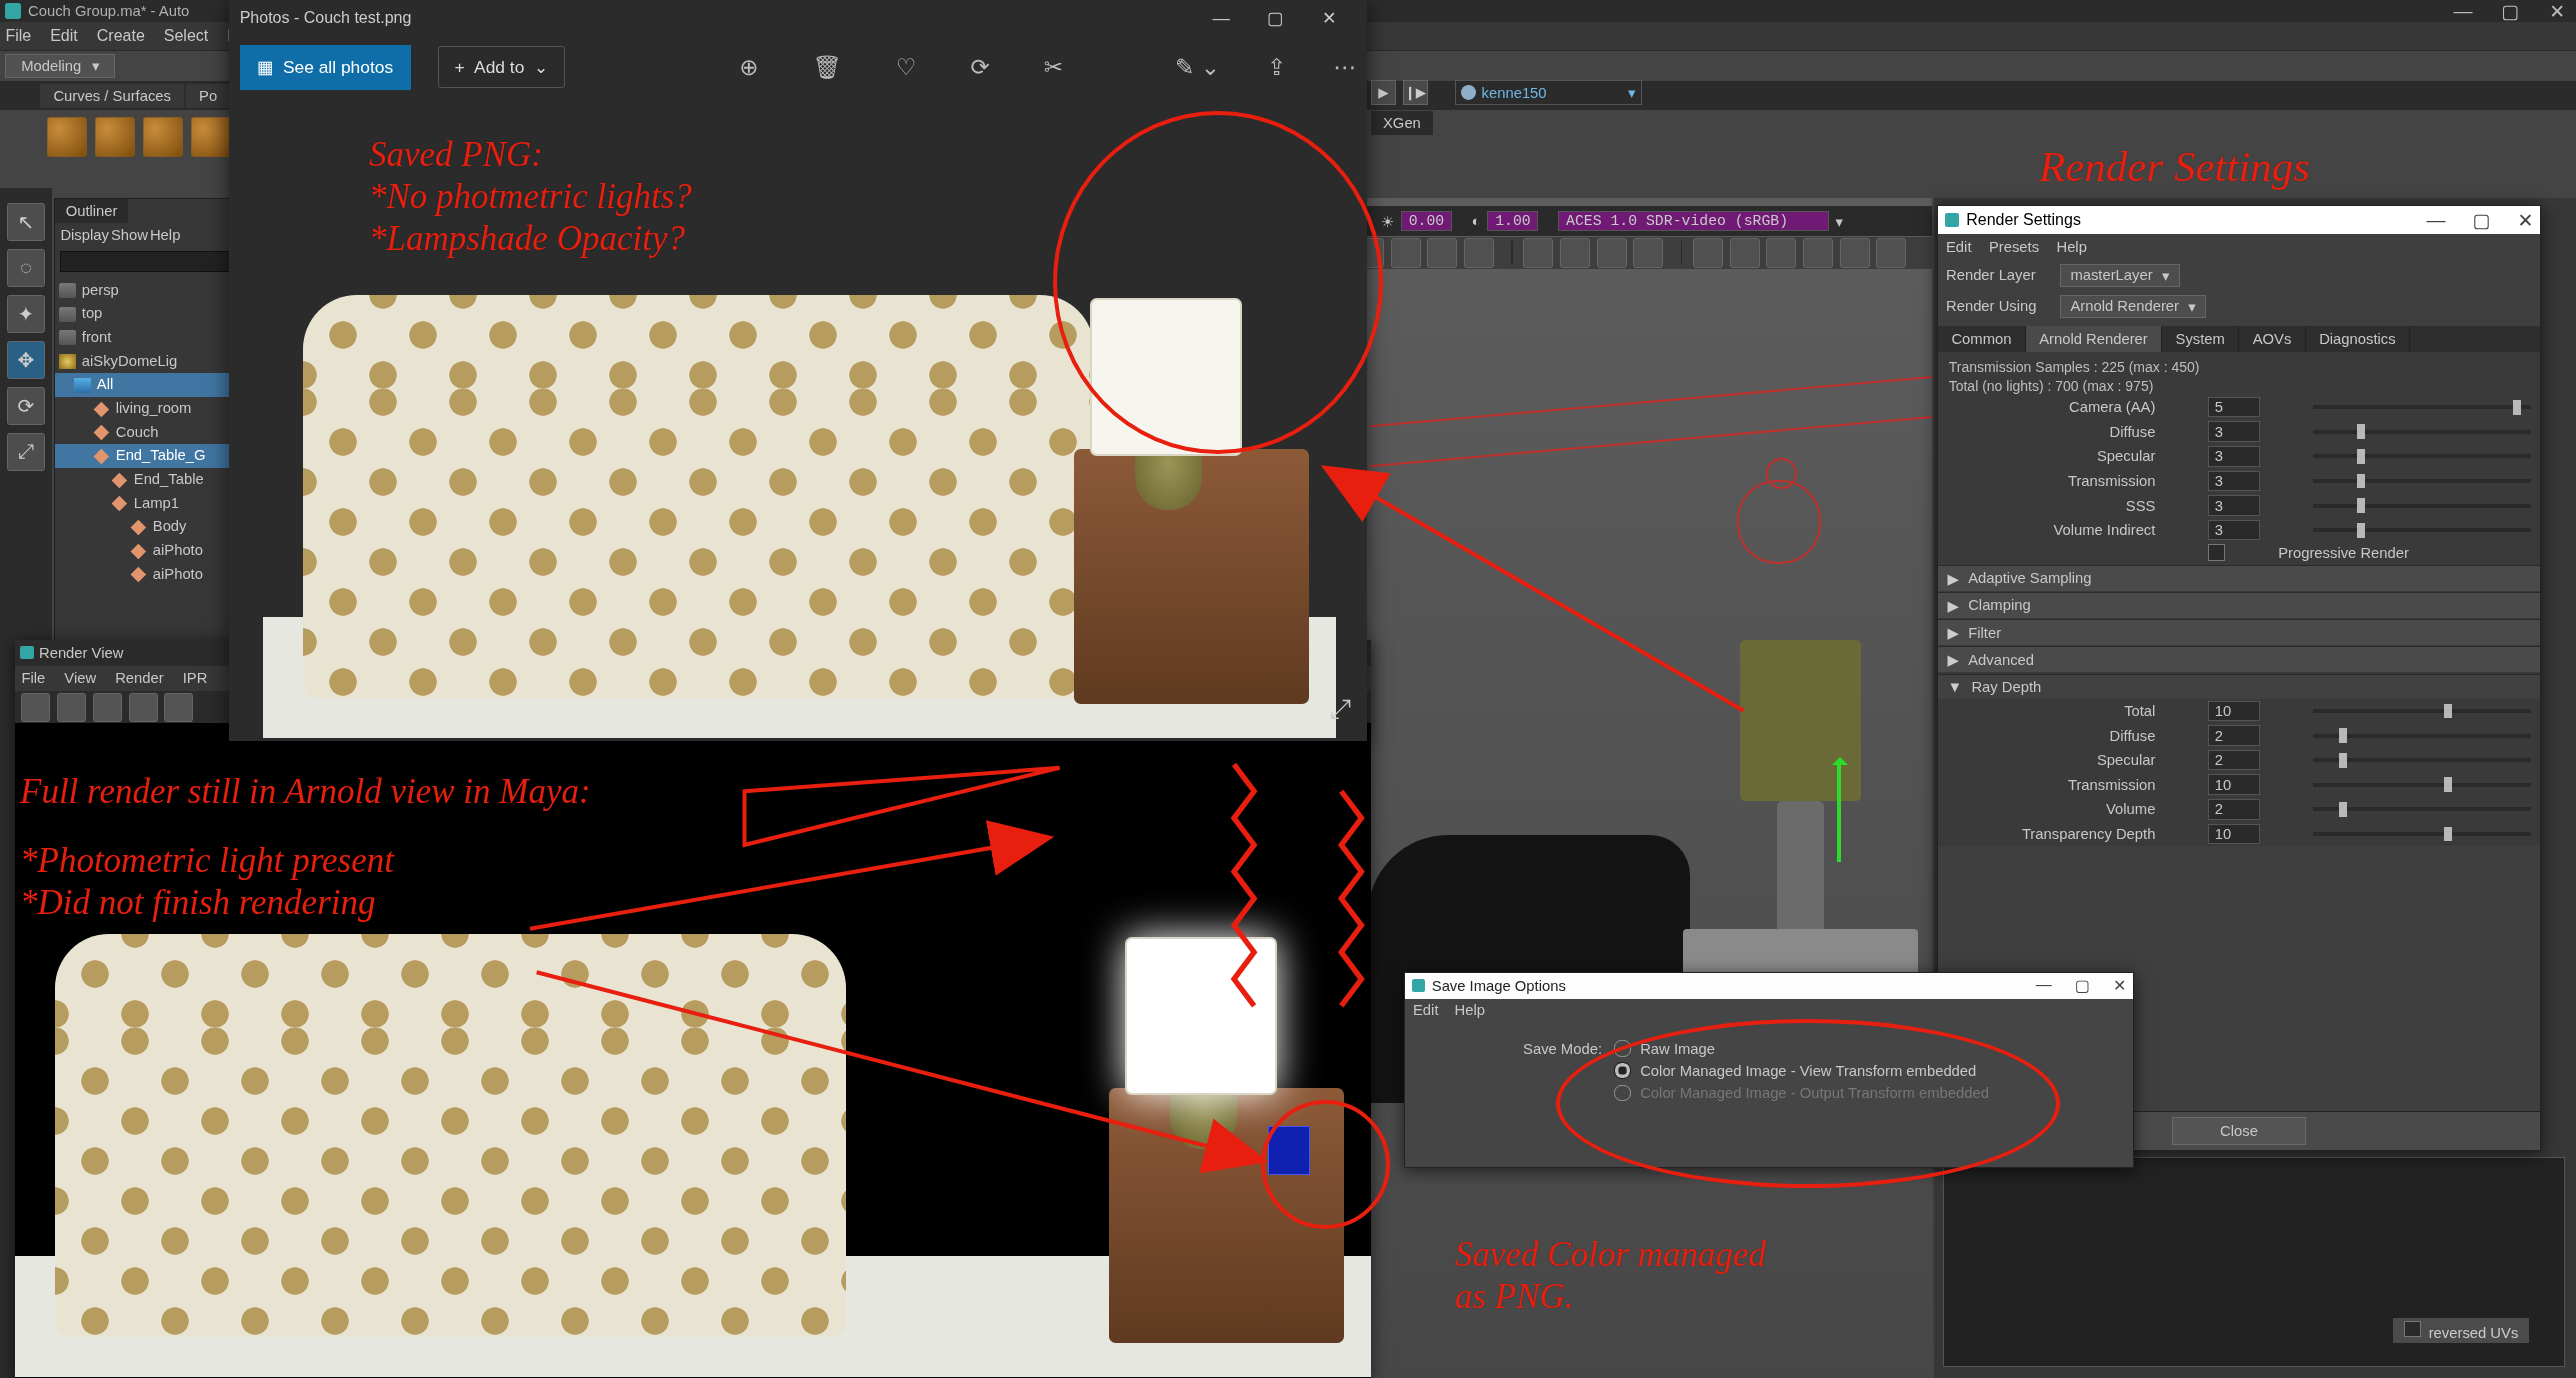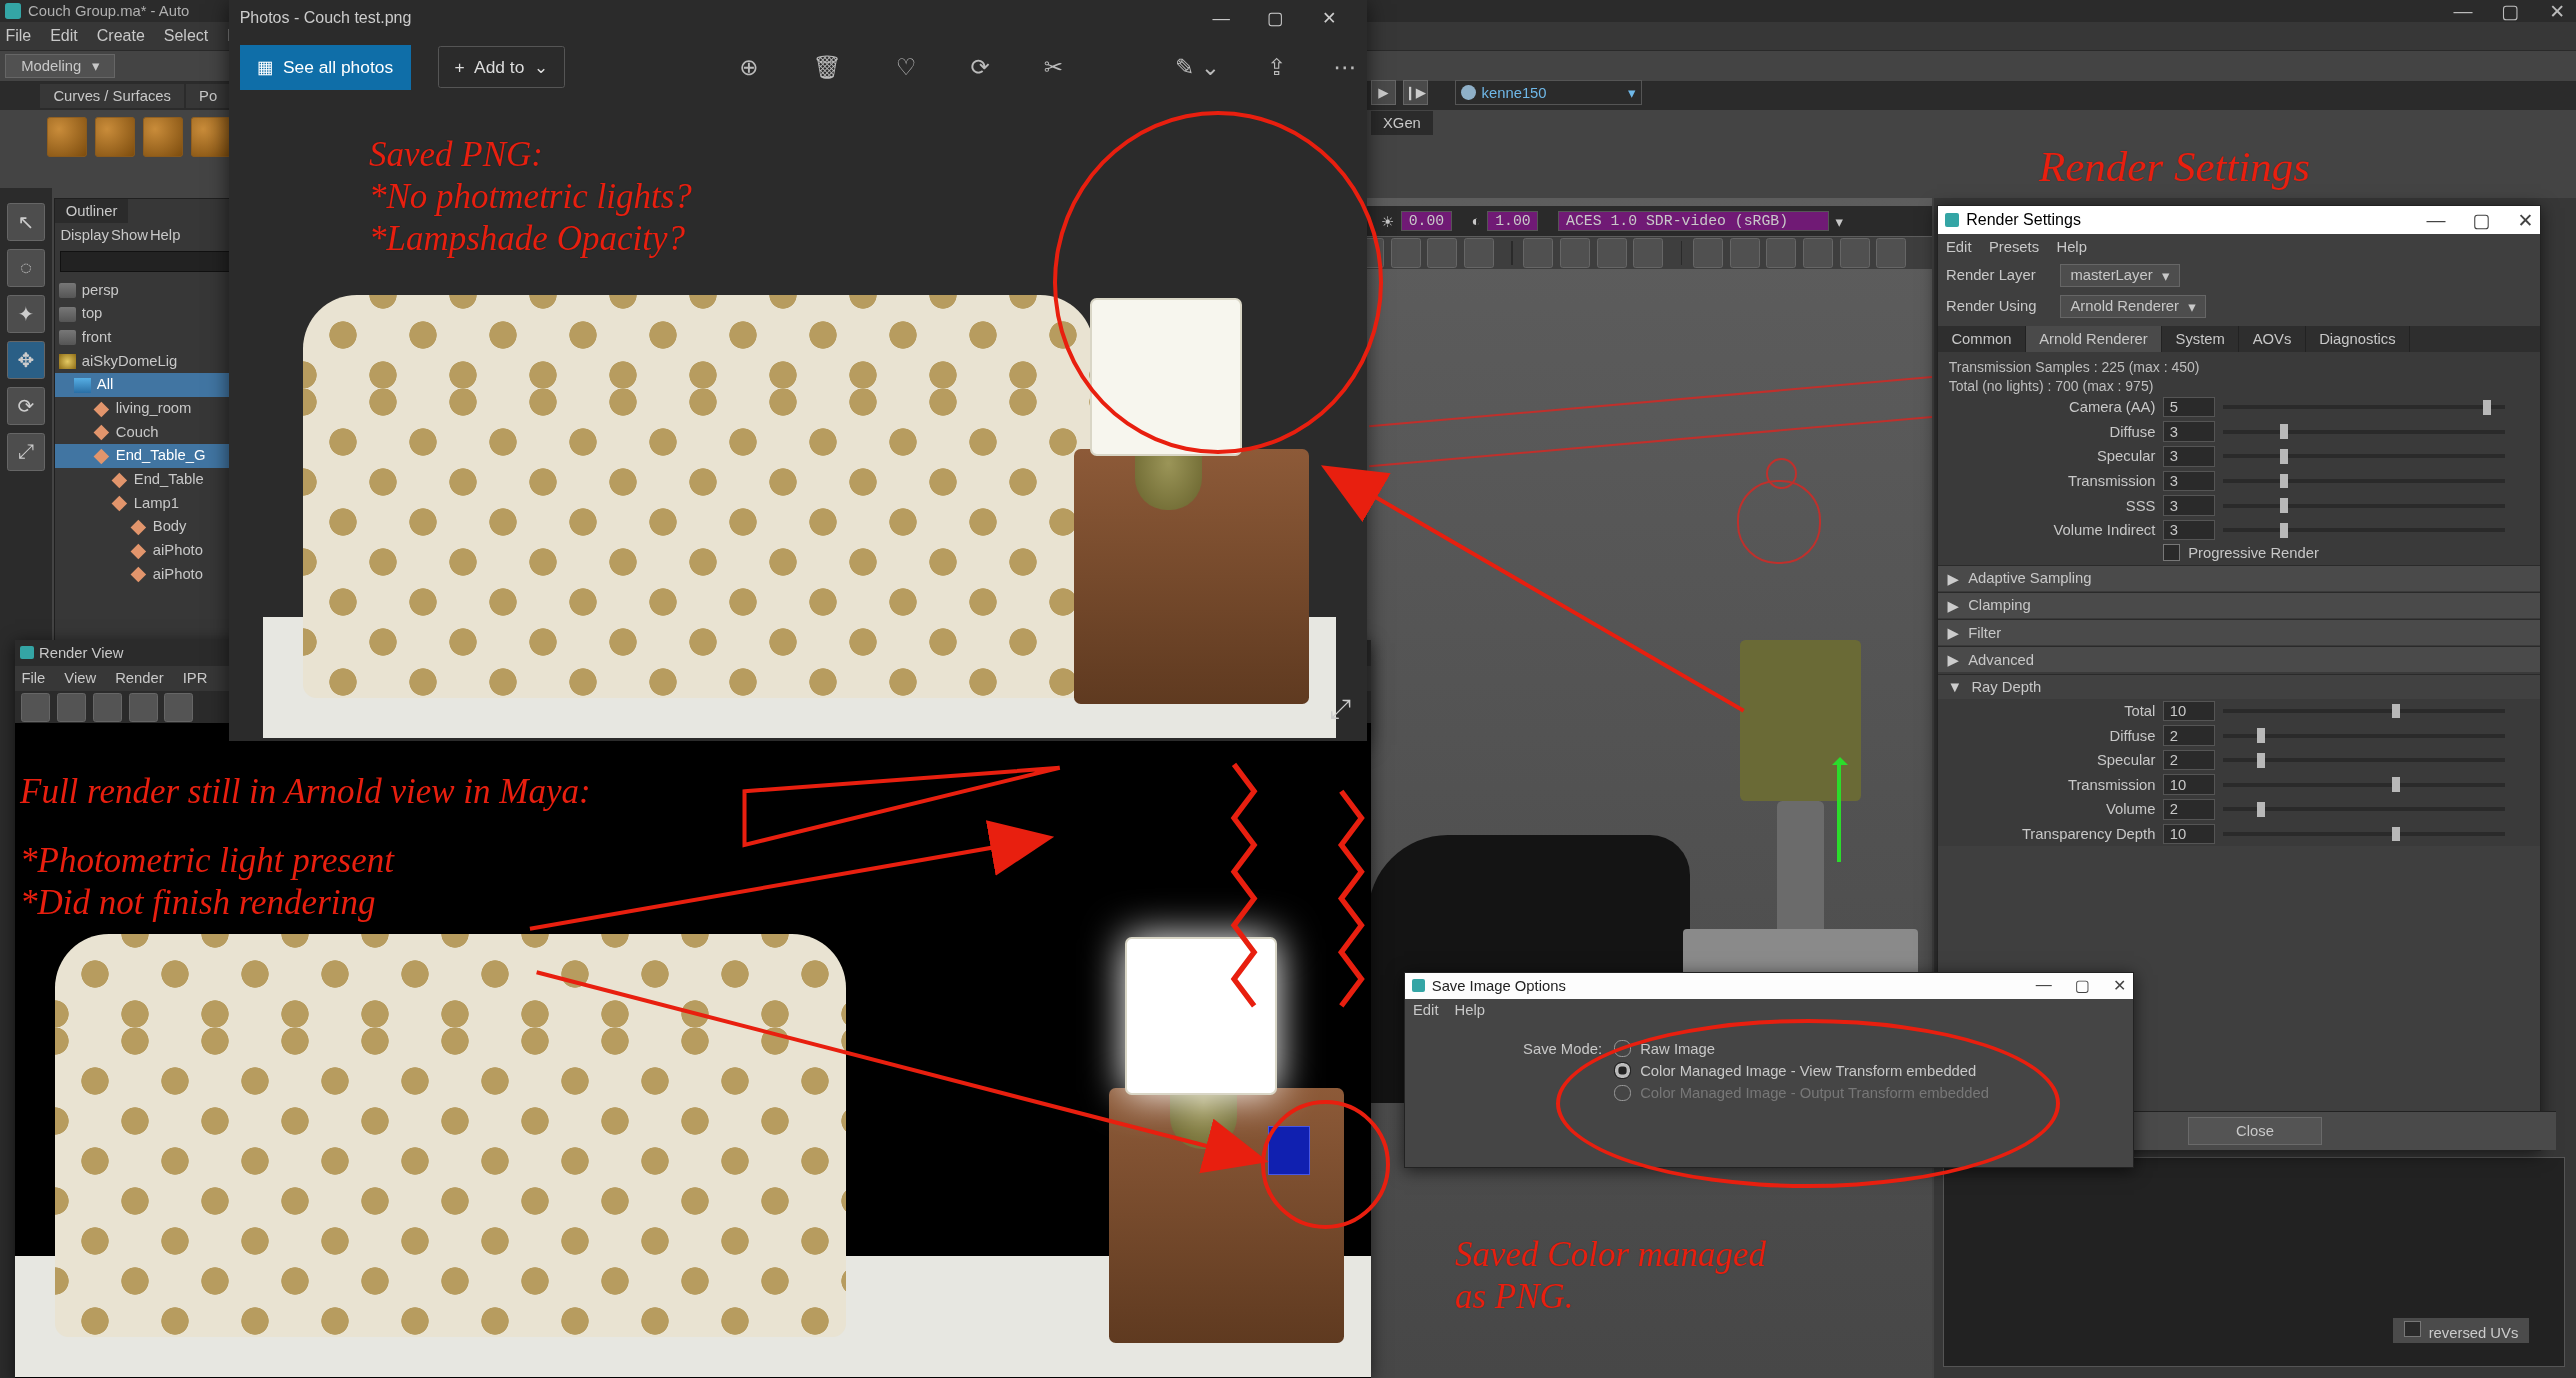--- a/index.html
+++ b/index.html
@@ -281,41 +281,41 @@
   .rs-row label{width:114px;text-align:left;}
   .rs-row .sel{background:#4d4d4d;border:0.7px solid #666;padding:2px 9.4px;display:flex;align-items:center;gap:9.4px;}
   .rs-tabs{
     display:flex;background:#2e2e2e;font-size:14.8px;margin-top:4px;
   }
   .rs-tabs span{padding:5.4px 13.4px;border-right:0.7px solid #222;}
   .rs-tabs span.active{background:#4a4a4a;}
   .rs-body{background:#3a3a3a;padding:5.4px 0 0 0;}
   .sampling-info{font-size:14px;padding:1.3px 10.7px;color:#bebebe;}
   .param{
-    display:flex;align-items:center;padding:2px 9.4px;font-size:14.8px;
+    display:flex;align-items:center;padding:2px 9.4px;font-size:14.8px;gap:45px;
   }
   .param label{width:208px;text-align:right;padding-right:8px;}
   .param .numbox{
     width:39px;background:#2a2a2a;border:0.7px solid #555;padding:1.3px 5.4px;margin-right:8px;
   }
   .param .slider{
     flex:1;height:4px;background:#2a2a2a;position:relative;max-width:282px;
   }
   .param .slider .thumb{position:absolute;top:-5.4px;width:8px;height:14.8px;background:#b8b8b8;}
   .param .slider .thumb.p3 {left:20%;}
   .param .slider .thumb.p10{left:60%;}
   .param .slider .thumb.p2 {left:12%;}
   .param .slider .thumb.p90{left:92%;}
   .section{
     display:flex;align-items:center;background:#4a4a4a;border-top:0.7px solid #2a2a2a;
     padding:4px 9.4px;font-size:14.8px;margin-top:1.3px;
   }
   .section .arrow{display:inline-block;margin-right:9.4px;color:#ccc;}
   .rs-close{
-    position:absolute;left:16px;bottom:0;width:100%;height:38px;
+    position:absolute;left:0;bottom:0;width:100%;height:38px;
     background:#4a4a4a;border-top:0.7px solid #222;display:flex;
     align-items:center;justify-content:center;
   }
   .rs-close-btn{background:#545454;border:0.7px solid #6a6a6a;padding:5.4px 47px;font-size:14.8px;}
   
   .save-img{
     position:absolute; left:1404px; top:972px; width:728px; height:194px;
     background:#454545;border:0.7px solid #222;box-shadow:0 2.7px 16px rgba(0,0,0,.6);
   }
   .si-title{

